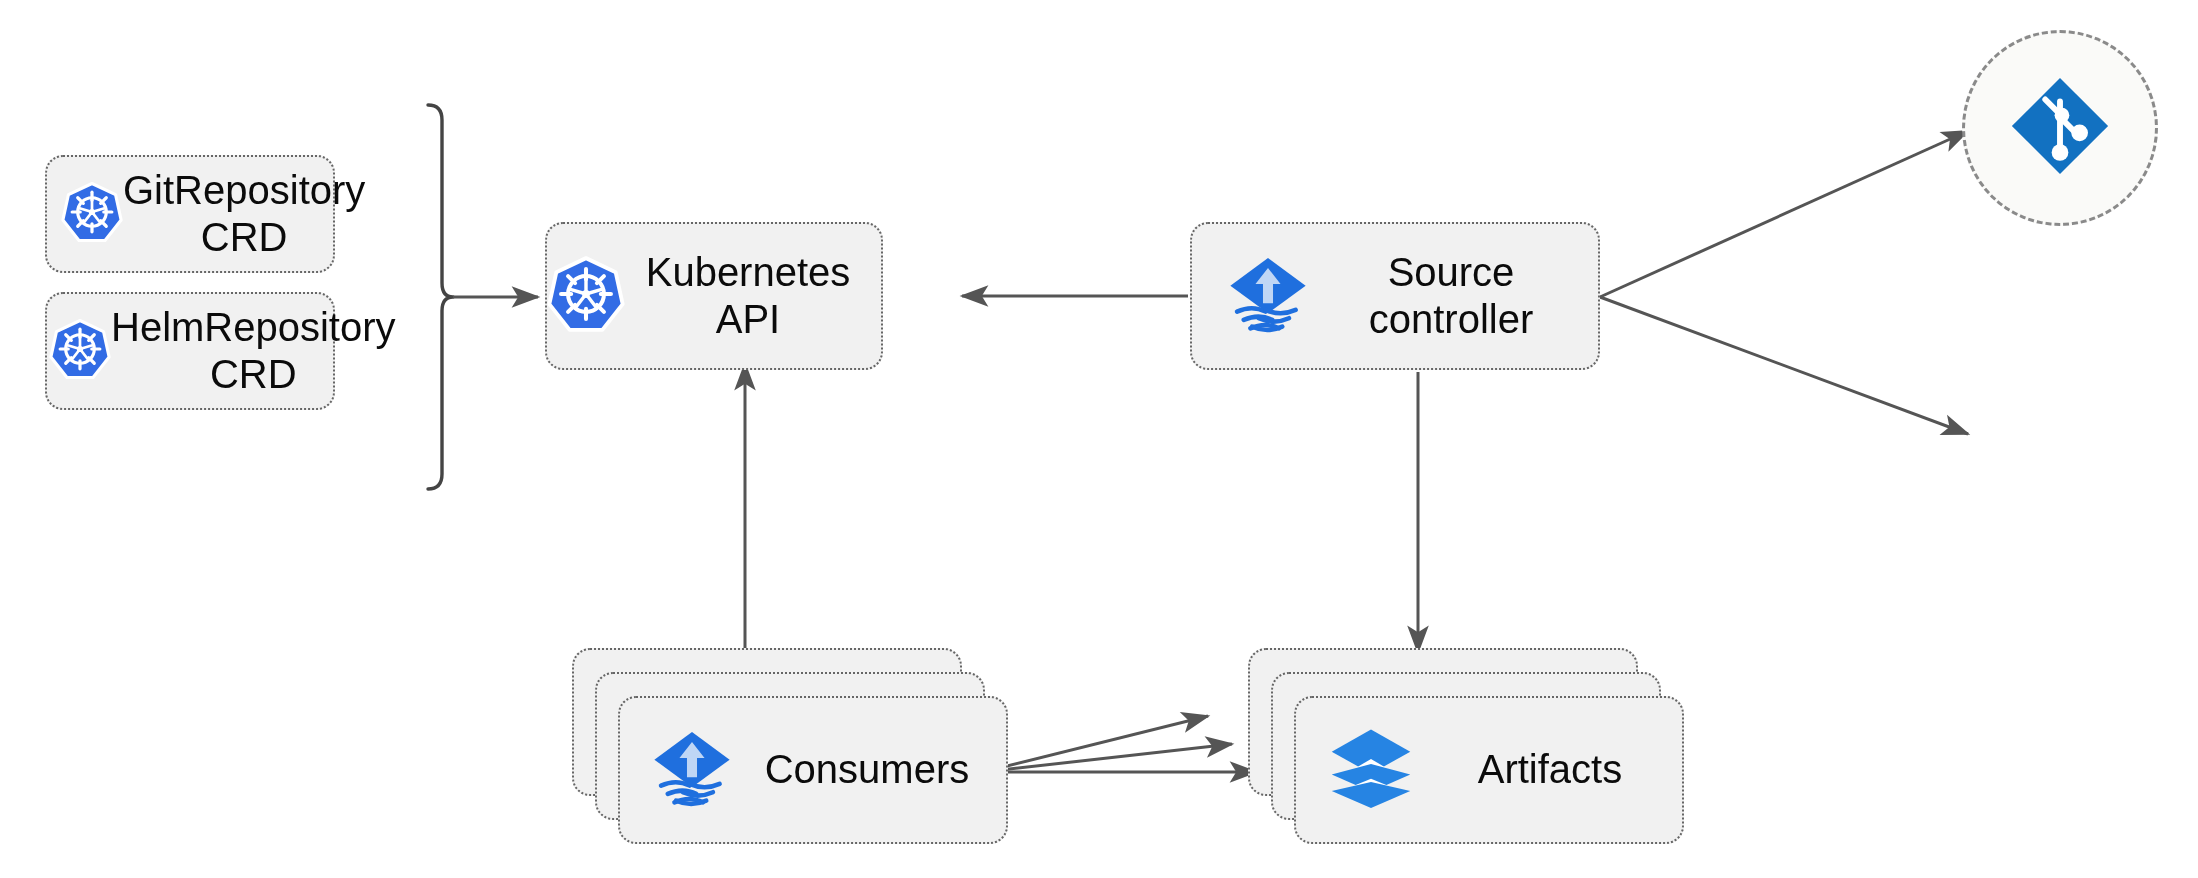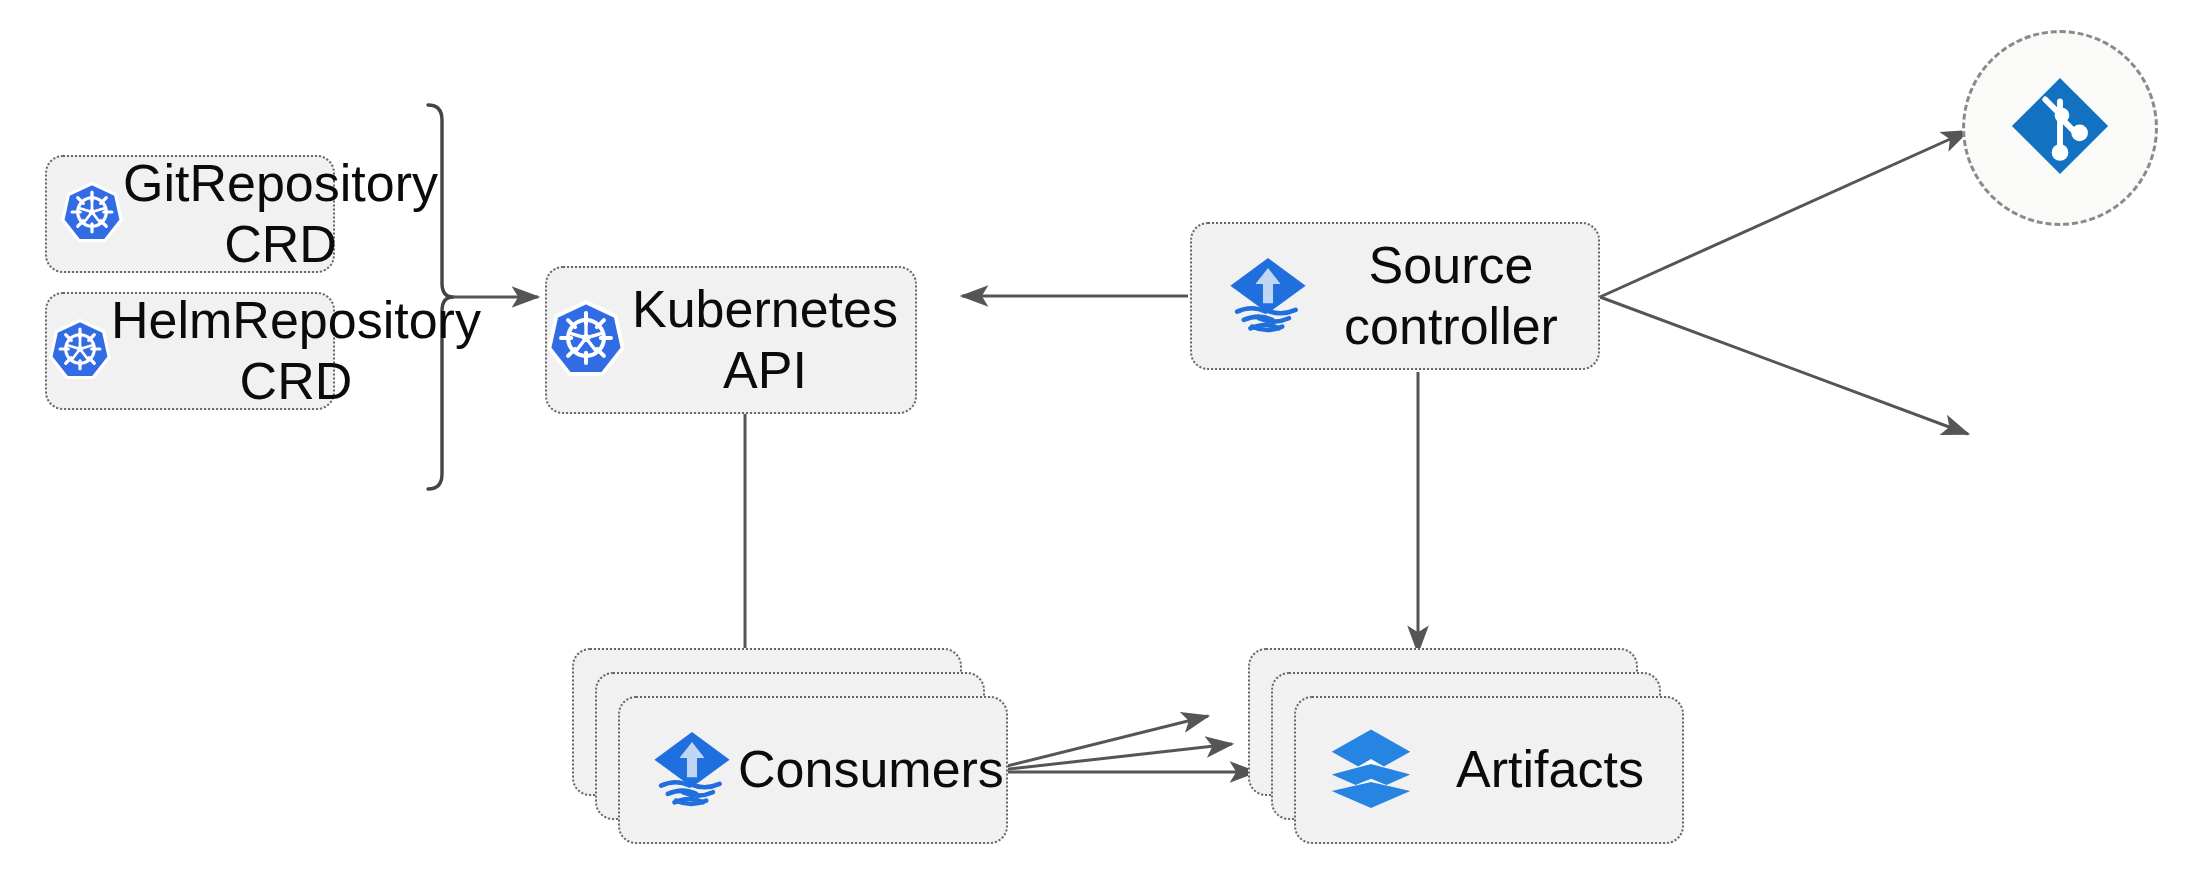--- a/index.html
+++ b/index.html
@@ -27,21 +27,21 @@
     border: 2.5px dotted #666666;
     border-radius: 18px;
     display: flex;
     align-items: center;
     justify-content: flex-start;
   }
   .node.ghost {
     background: #F1F1F1;
   }
   .node-label {
-    font-size: 52px;
+    font-size: 40px;
     line-height: 1.18;
     color: #0b0b0b;
     text-align: center;
     white-space: pre-line;
     flex: 1 1 auto;
     padding-right: 10px;
   }
   .node-icon {
     flex: 0 0 auto;
     display: block;
@@ -168,21 +168,21 @@
           <line x1="50" y1="50" x2="37" y2="67"></line>
           <line x1="50" y1="50" x2="30" y2="44"></line>
         </g>
         <circle cx="50" cy="50" r="5" fill="#FFFFFF"></circle>
       </svg>
     </span>
     <span class="node-label">HelmRepository
 CRD</span>
   </div>
 
-  <div class="node" style="left:545px; top:222px; width:372px; height:148px; margin-top:44px;">
+  <div class="node" style="left:545px; top:222px; width:338px; height:148px; ">
     <span class="node-icon">
       <svg width="78" height="78" viewBox="0 0 100 100" xmlns="http://www.w3.org/2000/svg">
         <polygon points="50,4 88,22 97,63 71,96 29,96 3,63 12,22" fill="#326CE5" stroke="#FFFFFF" stroke-width="5" stroke-linejoin="round"></polygon>
         <g fill="none" stroke="#FFFFFF" stroke-width="5.2" stroke-linecap="round">
           <circle cx="50" cy="50" r="23"></circle>
           <line x1="50" y1="18" x2="50" y2="31"></line>
           <line x1="50" y1="69" x2="50" y2="82"></line>
           <line x1="18" y1="50" x2="31" y2="50"></line>
           <line x1="69" y1="50" x2="82" y2="50"></line>
           <line x1="27" y1="27" x2="36" y2="36"></line>

